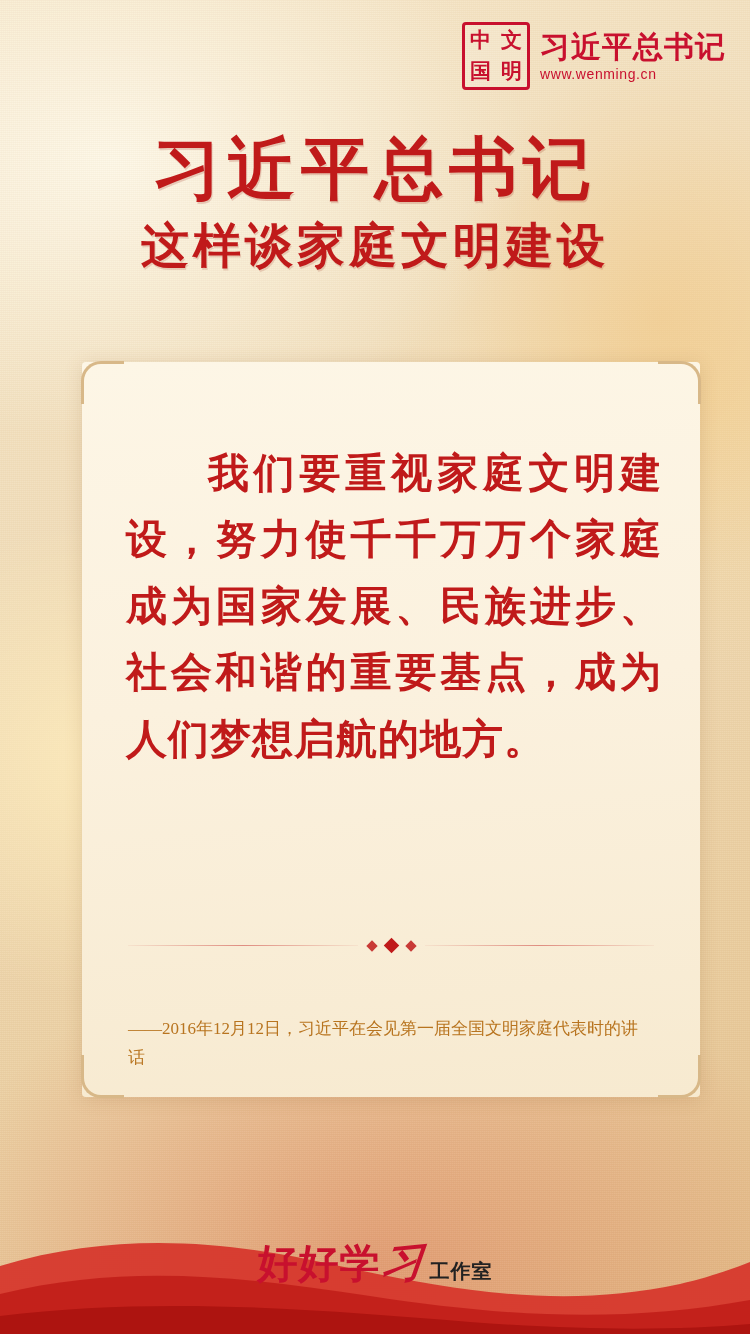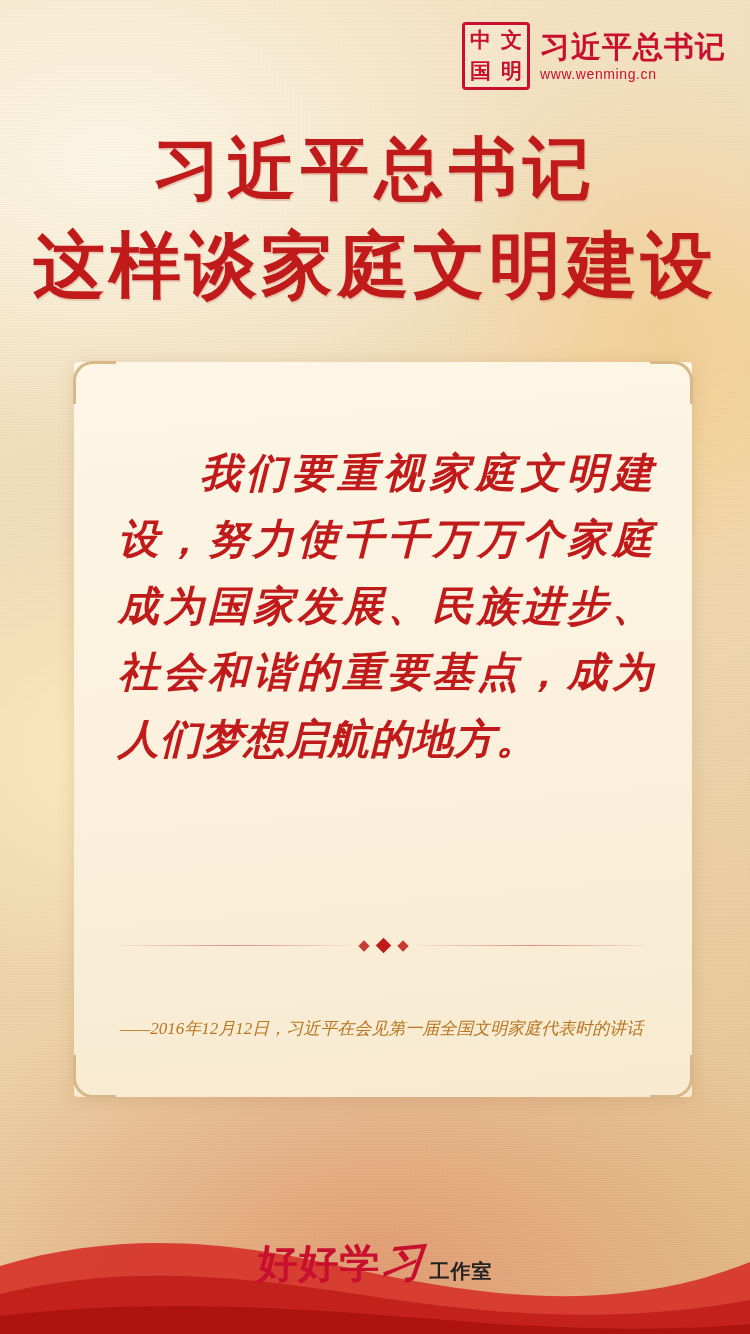--- a/index.html
+++ b/index.html
@@ -107,41 +107,40 @@
   .title-main {
     color: #c01a1a;
     font-family: "Liberation Serif", serif;
     font-weight: bold;
     font-size: 68px;
     letter-spacing: 6px;
     line-height: 1.1;
     text-shadow: 1px 2px 0 rgba(150,20,10,0.18);
   }
   .title-sub {
-    margin-top: 18px;
+    margin-top: 11px;
     color: #c01a1a;
     font-family: "Liberation Serif", serif;
     font-weight: bold;
-    font-size: 72px;
+    font-size: 48px;
     letter-spacing: 4px;
     line-height: 1.15;
     text-shadow: 1px 2px 0 rgba(150,20,10,0.15);
   }
 
   
   .card {
     position: absolute;
-    left: 74px;
+    left: 82px;
     top: 362px;
     width: 618px;
     height: 735px;
     background: linear-gradient(175deg, #fdf6e6 0%, #fbf1de 45%, #f7ead0 100%);
     box-shadow: 0 2px 18px rgba(150,100,50,0.18);
     border-radius: 4px;
-    font-style: italic;
   }
   .card .corner-tl, .card .corner-tr, .card .corner-bl, .card .corner-br {
     position: absolute;
     width: 40px; height: 40px;
     pointer-events: none;
   }
   .card .corner-tl { left: -1px; top: -1px; border-top: 3px solid #d8b888; border-left: 3px solid #d8b888; border-top-left-radius: 20px;}
   .card .corner-tr { right: -1px; top: -1px; border-top: 3px solid #d8b888; border-right: 3px solid #d8b888; border-top-right-radius: 20px;}
   .card .corner-bl { left: -1px; bottom: -1px; border-bottom: 3px solid #d8b888; border-left: 3px solid #d8b888; border-bottom-left-radius: 20px;}
   .card .corner-br { right: -1px; bottom: -1px; border-bottom: 3px solid #d8b888; border-right: 3px solid #d8b888; border-bottom-right-radius: 20px;}

